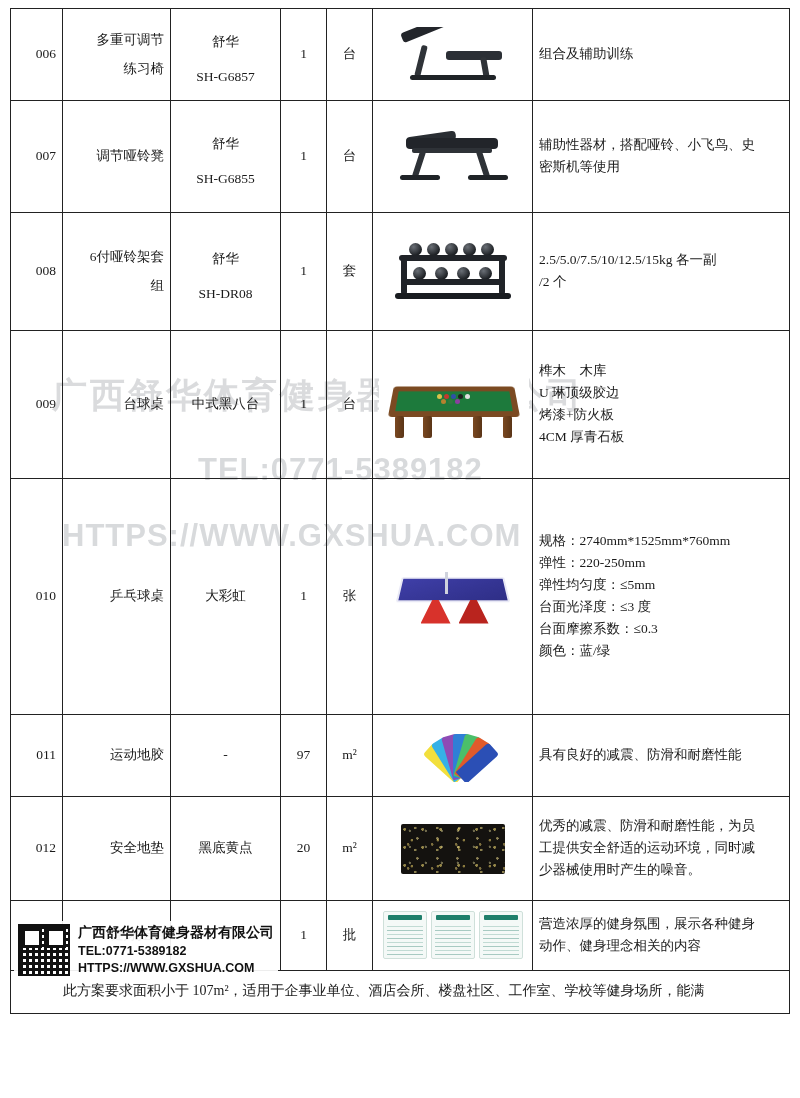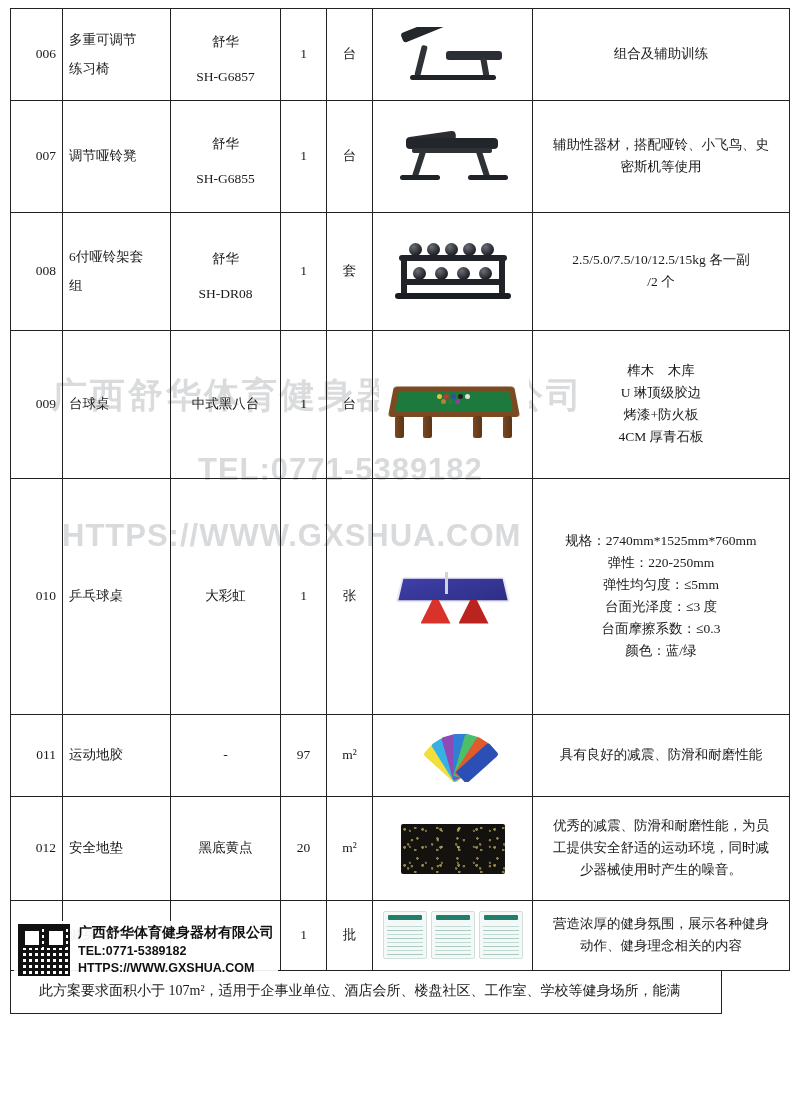--- a/index.html
+++ b/index.html
@@ -31,26 +31,26 @@
   }
   table.spec td {
     border: 1px solid #222;
     vertical-align: middle;
     font-size: 13.5px;
     line-height: 1.55;
     padding: 4px 6px;
     background: transparent;
   }
   .c-idx { width: 52px; text-align: right; }
-  .c-name { width: 108px; text-align: left; }
+  .c-name { width: 108px; text-align: right; }
   .c-brand { width: 110px; text-align: center; }
   .c-qty { width: 46px; text-align: center; }
   .c-unit { width: 46px; text-align: center; }
   .c-img { width: 160px; text-align: center; padding: 6px 4px; }
-  .c-desc { text-align: center; padding: 6px 10px; }
+  .c-desc { text-align: left; padding: 6px 10px; }
 
   .name-2line span { display: block; }
   .brand-2line span { display: block; margin-top: 11px; }
   .brand-2line span:first-child { margin-bottom: 14px; }
   .name-2line span:first-child { margin-bottom: 8px; }
 
   .desc-lines div { margin: 1px 0; }
 
   
   .imgbox {
@@ -235,24 +235,24 @@
     background:
       linear-gradient(#9fc6bd 0 1px, transparent 1px) 0 6px/100% 8px,
       linear-gradient(#bcd8d1 0 1px, transparent 1px) 0 2px/100% 8px;
     opacity: .9;
   }
 
   
   .footnote {
     border: 1px solid #222;
     border-top: none;
-    width: 712px;
+    width: 780px;
     font-size: 14px;
     line-height: 2.0;
-    padding: 6px 14px 8px 0;
+    padding: 6px 14px 8px 24px;
     position: relative;
     z-index: 3;
     text-align: justify;
   }
   .footnote .l1 { text-indent: 28px; }
 
   
   .wm {
     position: absolute;
     z-index: 2;

